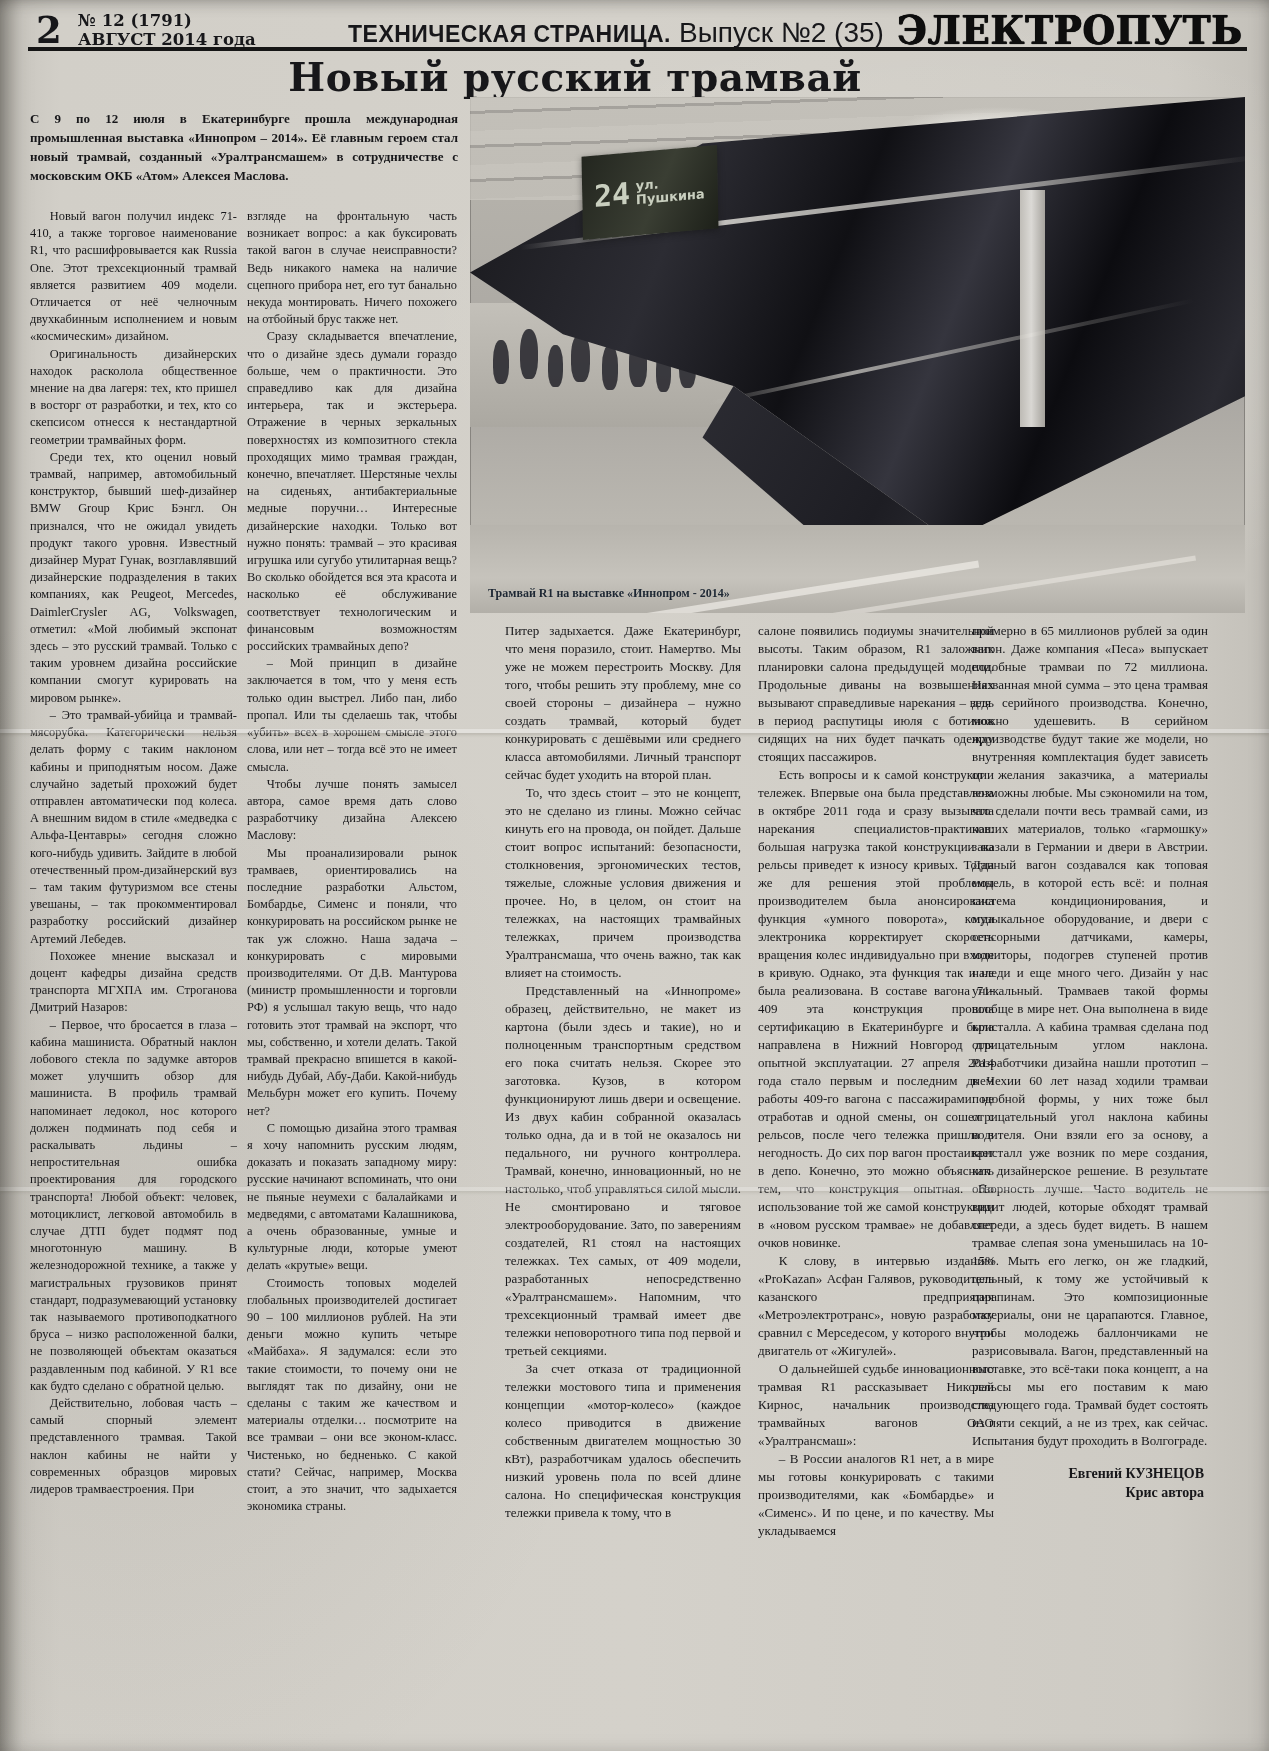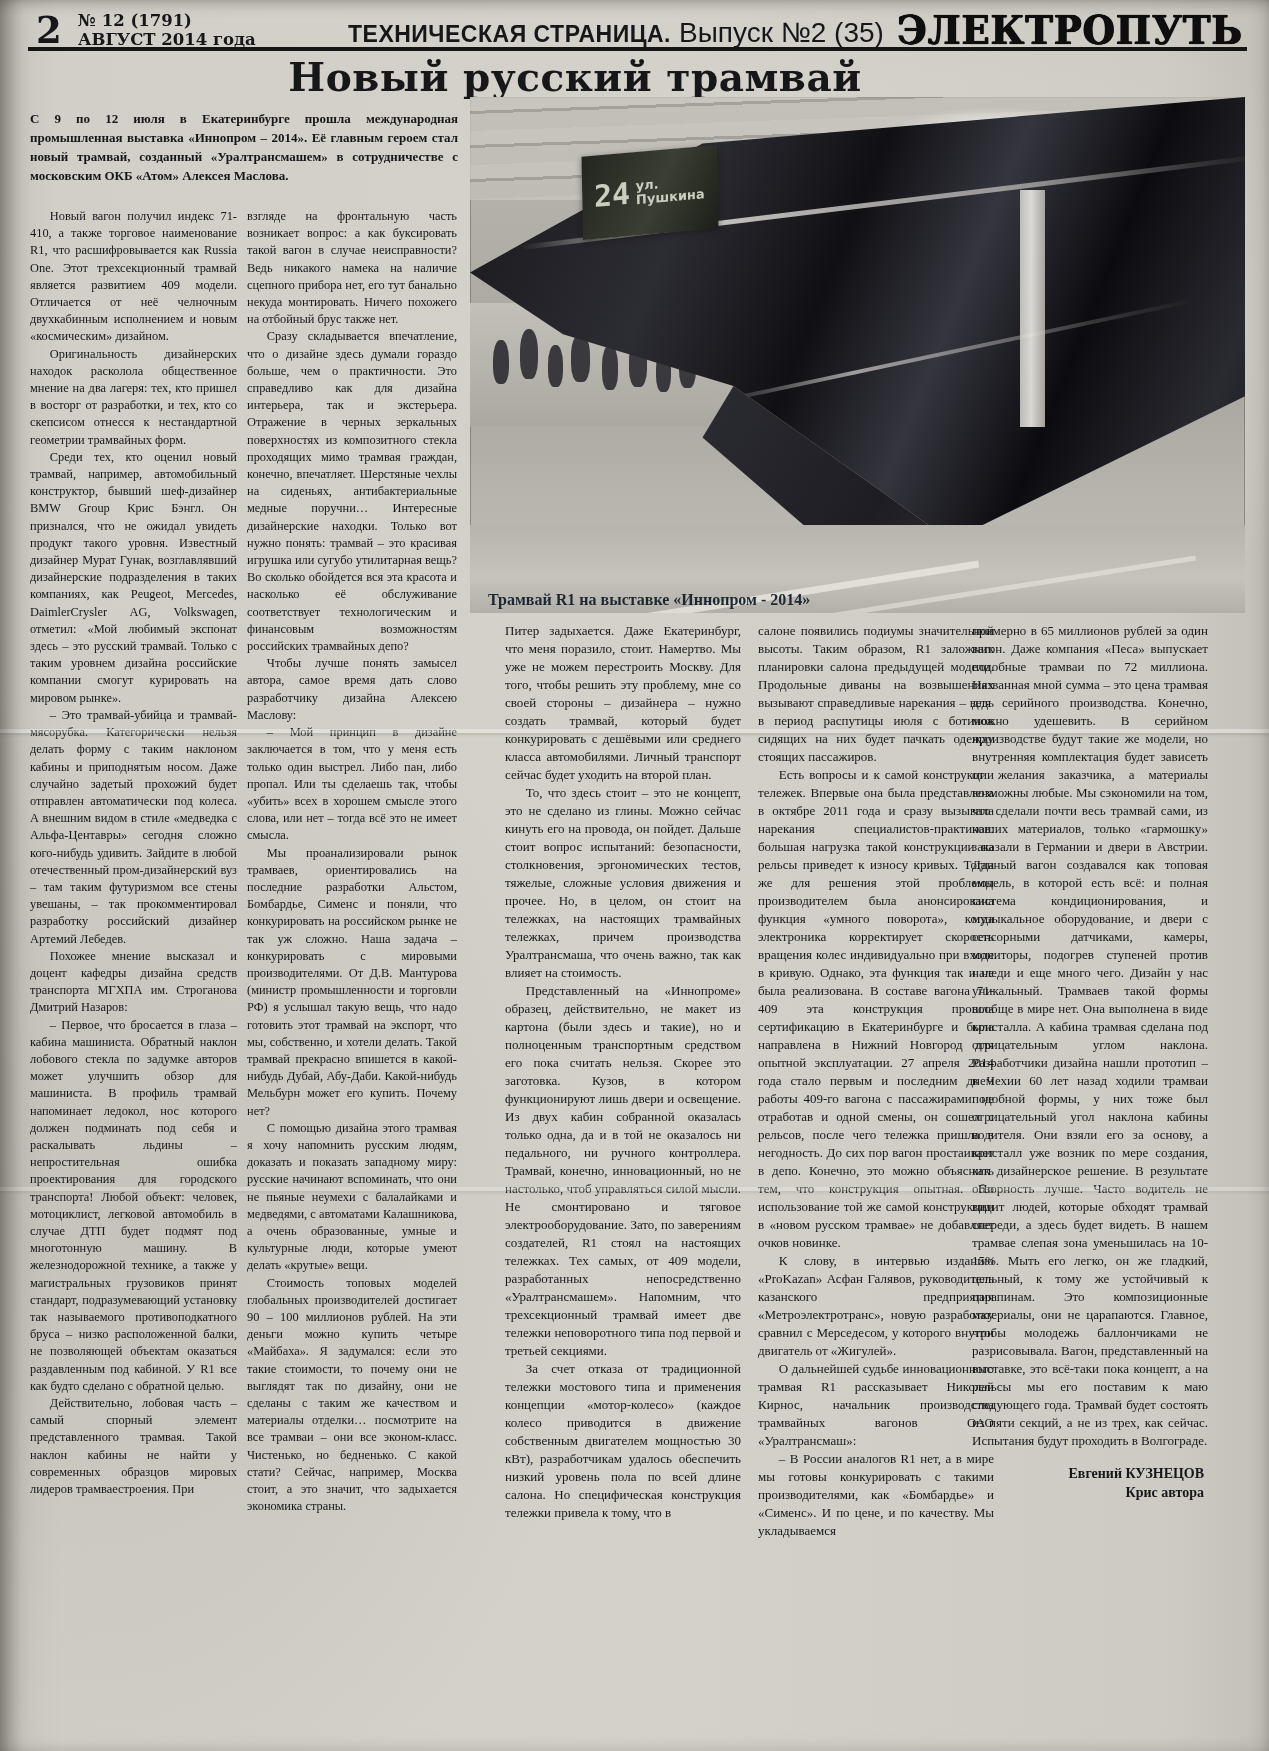--- a/index.html
+++ b/index.html
@@ -44,21 +44,21 @@
   .floor{position:absolute;left:0;bottom:0;width:100%;height:17%;
     background:linear-gradient(#b7b4ad, #c6c3bc 60%, #b2afa8);}
   .floor-stripe1{position:absolute;left:-4%;bottom:4%;width:70%;height:7px;background:rgba(236,234,228,.75);transform:rotate(-9deg);}
   .floor-stripe2{position:absolute;left:24%;bottom:11%;width:70%;height:5px;background:rgba(236,234,228,.55);transform:rotate(-9deg);}
   .pillar{position:absolute;left:71%;top:18%;width:3.2%;height:46%;background:linear-gradient(90deg,#d0cdc6,#efede8 45%,#b5b2ab);opacity:.9;}
   .dest-sign{position:absolute;left:14.5%;top:10.5%;width:17.5%;height:16%;transform:rotate(-5deg) skewX(-4deg);
     background:linear-gradient(115deg,#23261f,#3a3e33 55%,#1d2019);box-shadow:0 2px 6px rgba(20,20,20,.5);
     display:flex;align-items:center;justify-content:center;gap:6px;color:#c9cfbf;}
   .dest-sign .route{font-family:"DejaVu Sans Mono",monospace;font-weight:bold;font-size:30px;line-height:1;}
   .dest-sign .street{font-family:"DejaVu Sans",sans-serif;font-weight:bold;font-size:13px;line-height:14px;width:70px;}
-  .caption{position:absolute;left:18px;bottom:4px;font-family:"Liberation Serif",serif;font-weight:bold;font-size:16px;color:#1d2733;text-shadow:0 0 2px rgba(200,198,190,.6);}
+  .caption{position:absolute;left:18px;bottom:12px;font-family:"Liberation Serif",serif;font-weight:bold;font-size:12px;color:#1d2733;text-shadow:0 0 2px rgba(200,198,190,.6);}
   
   .col{position:absolute;text-align:justify;overflow:hidden;}
   .col p{margin:0;text-indent:1.6em;}
   .col.cont p:first-child{text-indent:0;}
   .c12{top:208px;height:1536px;font-size:12.4px;line-height:17.2px;}
   .c345{top:622px;height:1122px;font-size:13px;line-height:18px;}
   #col1{left:30px;width:207px;}
   #col2{left:247px;width:210px;}
   #col3{left:505px;width:236px;}
   #col4{left:758px;width:236px;}
@@ -117,22 +117,22 @@
       <p>Оригинальность дизайнерских находок расколола общественное мнение на два лагеря: тех, кто пришел в восторг от разработки, и тех, кто со скепсисом отнесся к нестандартной геометрии трамвайных форм.</p>
       <p>Среди тех, кто оценил новый трамвай, например, автомобильный конструктор, бывший шеф-дизайнер BMW Group Крис Бэнгл. Он признался, что не ожидал увидеть продукт такого уровня. Известный дизайнер Мурат Гунак, возглавлявший дизайнерские подразделения в таких компаниях, как Peugeot, Mercedes, DaimlerCrysler AG, Volkswagen, отметил: «Мой любимый экспонат здесь – это русский трамвай. Только с таким уровнем дизайна российские компании смогут курировать на мировом рынке».</p>
       <p>– Это трамвай-убийца и трамвай-мясорубка. Категорически нельзя делать форму с таким наклоном кабины и приподнятым носом. Даже случайно задетый прохожий будет отправлен автоматически под колеса. А внешним видом в стиле «медведка с Альфа-Центавры» сегодня сложно кого-нибудь удивить. Зайдите в любой отечественный пром-дизайнерский вуз – там таким футуризмом все стены увешаны, – так прокомментировал разработку российский дизайнер Артемий Лебедев.</p>
       <p>Похожее мнение высказал и доцент кафедры дизайна средств транспорта МГХПА им. Строганова Дмитрий Назаров:</p>
       <p>– Первое, что бросается в глаза – кабина машиниста. Обратный наклон лобового стекла по задумке авторов может улучшить обзор для машиниста. В профиль трамвай напоминает ледокол, нос которого должен подминать под себя и раскалывать льдины – непростительная ошибка проектирования для городского транспорта! Любой объект: человек, мотоциклист, легковой автомобиль в случае ДТП будет подмят под многотонную машину. В железнодорожной технике, а также у магистральных грузовиков принят стандарт, подразумевающий установку так называемого противоподкатного бруса – низко расположенной балки, не позволяющей объектам оказаться раздавленным под кабиной. У R1 все как будто сделано с обратной целью.</p>
       <p>Действительно, лобовая часть – самый спорный элемент представленного трамвая. Такой наклон кабины не найти у современных образцов мировых лидеров трамваестроения. При</p>
     </div>
   <div id="col2" class="col c12 cont">
       <p>взгляде на фронтальную часть возникает вопрос: а как буксировать такой вагон в случае неисправности? Ведь никакого намека на наличие сцепного прибора нет, его тут банально некуда монтировать. Ничего похожего на отбойный брус также нет.</p>
       <p>Сразу складывается впечатление, что о дизайне здесь думали гораздо больше, чем о практичности. Это справедливо как для дизайна интерьера, так и экстерьера. Отражение в черных зеркальных поверхностях из композитного стекла проходящих мимо трамвая граждан, конечно, впечатляет. Шерстяные чехлы на сиденьях, антибактериальные медные поручни… Интересные дизайнерские находки. Только вот нужно понять: трамвай – это красивая игрушка или сугубо утилитарная вещь? Во сколько обойдется вся эта красота и насколько её обслуживание соответствует технологическим и финансовым возможностям российских трамвайных депо?</p>
+      <p>– Мой принцип в дизайне заключается в том, что у меня есть только один выстрел. Либо пан, либо пропал. Или ты сделаешь так, чтобы «убить» всех в хорошем смысле этого слова, или нет – тогда всё это не имеет смысла.</p>
       <p>Чтобы лучше понять замысел автора, самое время дать слово разработчику дизайна Алексею Маслову:</p>
-      <p>– Мой принцип в дизайне заключается в том, что у меня есть только один выстрел. Либо пан, либо пропал. Или ты сделаешь так, чтобы «убить» всех в хорошем смысле этого слова, или нет – тогда всё это не имеет смысла.</p>
       <p>Мы проанализировали рынок трамваев, ориентировались на последние разработки Альстом, Бомбардье, Сименс и поняли, что конкурировать на российском рынке не так уж сложно. Наша задача – конкурировать с мировыми производителями. От Д.В. Мантурова (министр промышленности и торговли РФ) я услышал такую вещь, что надо готовить этот трамвай на экспорт, что мы, собственно, и хотели делать. Такой трамвай прекрасно впишется в какой-нибудь Дубай, Абу-Даби. Какой-нибудь Мельбурн может его купить. Почему нет?</p>
       <p>С помощью дизайна этого трамвая я хочу напомнить русским людям, доказать и показать западному миру: русские начинают вспоминать, что они не пьяные неумехи с балалайками и медведями, с автоматами Калашникова, а очень образованные, умные и культурные люди, которые умеют делать «крутые» вещи.</p>
       <p>Стоимость топовых моделей глобальных производителей достигает 90 – 100 миллионов рублей. На эти деньги можно купить четыре «Майбаха». Я задумался: если это такие стоимости, то почему они не выглядят так по дизайну, они не сделаны с таким же качеством и материалы отделки… посмотрите на все трамваи – они все эконом-класс. Чистенько, но бедненько. С какой стати? Сейчас, например, Москва стоит, а это значит, что задыхается экономика страны.</p>
     </div>
   <div id="col3" class="col c345 cont">
       <p>Питер задыхается. Даже Екатеринбург, что меня поразило, стоит. Намертво. Мы уже не можем перестроить Москву. Для того, чтобы решить эту проблему, мне со своей стороны – дизайнера – нужно создать трамвай, который будет конкурировать с дешёвыми или среднего класса автомобилями. Личный транспорт сейчас будет уходить на второй план.</p>
       <p>То, что здесь стоит – это не концепт, это не сделано из глины. Можно сейчас кинуть его на провода, он пойдет. Дальше стоит вопрос испытаний: безопасности, столкновения, эргономических тестов, тяжелые, сложные условия движения и прочее. Но, в целом, он стоит на тележках, на настоящих трамвайных тележках, причем производства Уралтрансмаша, что очень важно, так как влияет на стоимость.</p>
       <p>Представленный на «Иннопроме» образец, действительно, не макет из картона (были здесь и такие), но и полноценным транспортным средством его пока считать нельзя. Скорее это заготовка. Кузов, в котором функционируют лишь двери и освещение. Из двух кабин собранной оказалась только одна, да и в той не оказалось ни педального, ни ручного контроллера. Трамвай, конечно, инновационный, но не настолько, чтоб управляться силой мысли. Не смонтировано и тяговое электрооборудование. Зато, по заверениям создателей, R1 стоял на настоящих тележках. Тех самых, от 409 модели, разработанных непосредственно «Уралтрансмашем». Напомним, что трехсекционный трамвай имеет две тележки неповоротного типа под первой и третьей секциями.</p>
       <p>За счет отказа от традиционной тележки мостового типа и применения концепции «мотор-колесо» (каждое колесо приводится в движение собственным двигателем мощностью 30 кВт), разработчикам удалось обеспечить низкий уровень пола по всей длине салона. Но специфическая конструкция тележки привела к тому, что в</p>
     </div>

